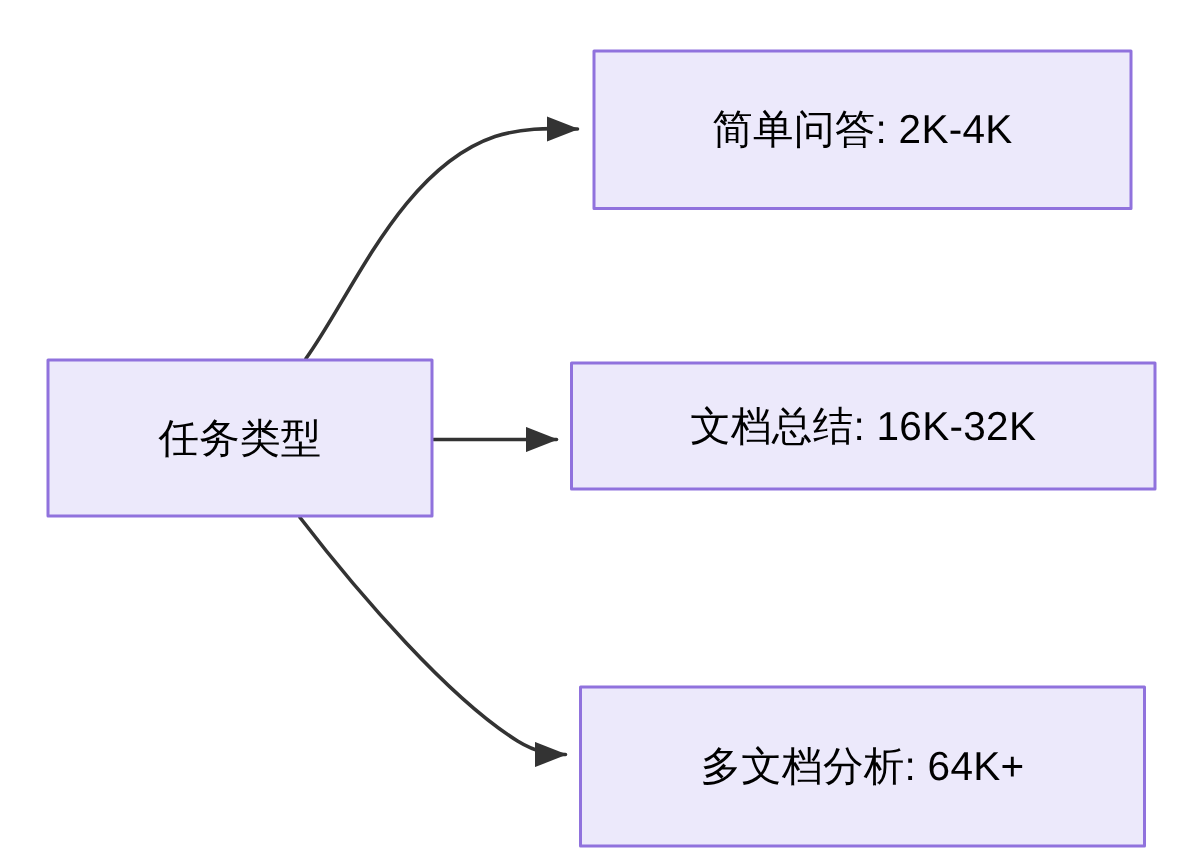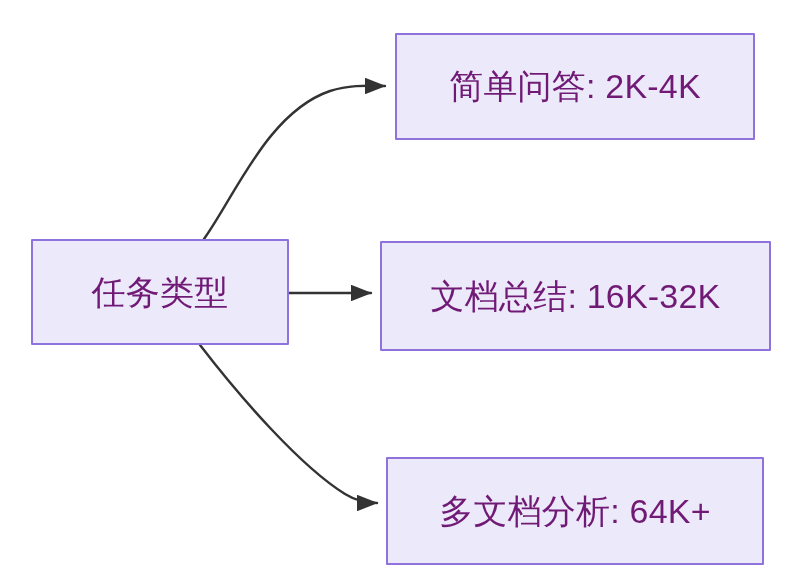--- a/index.html
+++ b/index.html
@@ -31,22 +31,22 @@
     box-sizing: border-box;
     background: #ece9fb;
     border: 2px solid #9072dd;
     border-radius: 1px;
     display: flex;
     align-items: center;
     justify-content: center;
     text-align: center;
   }
   .node-label {
-    color: #701a75;
-    font-size: 34px;
+    color: #000000;
+    font-size: 27px;
     line-height: 1.2;
     letter-spacing: 0.2px;
     white-space: nowrap;
   }
   
   #node-source {
     left: 31px;
     top: 239px;
     width: 258px;
     height: 106px;
@@ -55,21 +55,21 @@
   #node-task-1 {
     left: 395px;
     top: 33px;
     width: 360px;
     height: 107px;
   }
   #node-task-2 {
     left: 380px;
     top: 241px;
     width: 391px;
-    height: 110px;
+    height: 86px;
   }
   #node-task-3 {
     left: 386px;
     top: 445px;
     width: 378px;
     height: 108px;
     margin-top: 12px;
   }
 </style>
 </head>

